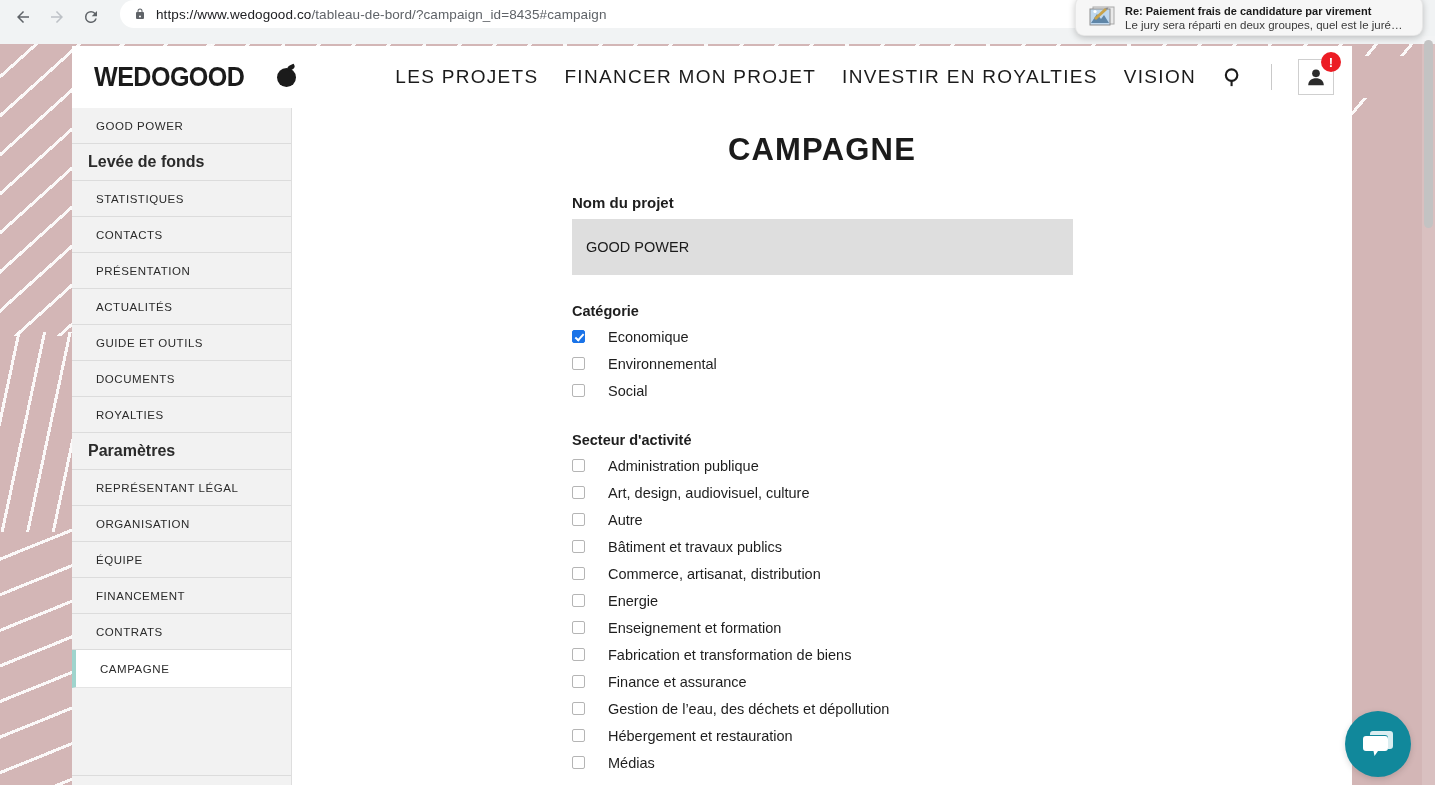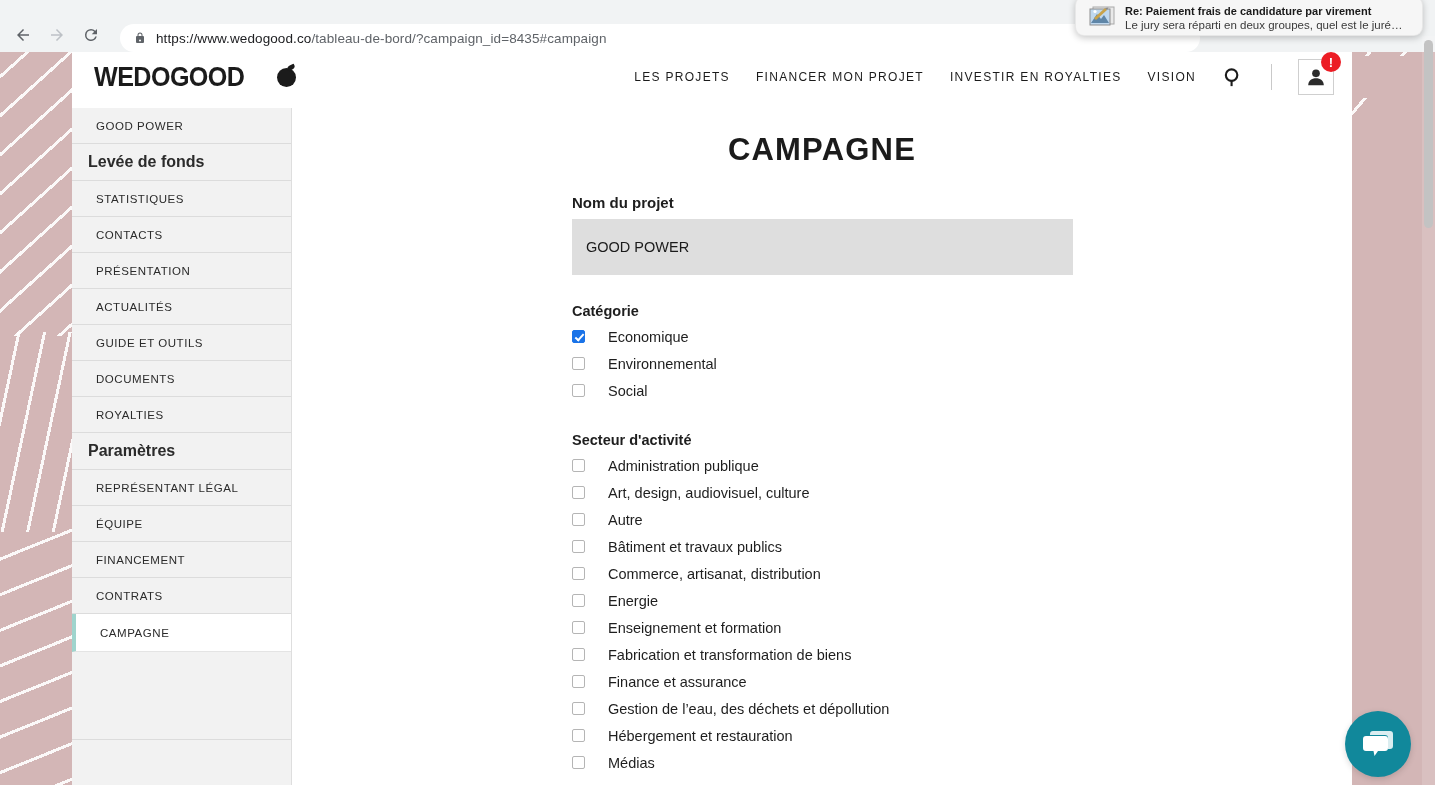--- a/index.html
+++ b/index.html
@@ -6,23 +6,23 @@
   html, body {
     width: 1435px; height: 785px;
     font-family: "Liberation Sans", sans-serif;
     overflow: hidden;
     background: #ffffff;
   }
 
   
   .browser-bar {
     position: absolute; left: 0; top: 0;
-    width: 1435px; height: 52px;
+    width: 1435px; height: 44px;
     background: #f1f3f4;
-    display: flex; align-items: flex-end;
+    display: flex; align-items: flex-start;
     z-index: 40;
   }
   .nav-btns { display: flex; align-items: center; gap: 0px; padding-left: 6px; }
   .nav-btn {
     width: 34px; height: 34px;
     display: flex; align-items: center; justify-content: center;
     border-radius: 50%;
   }
   .nav-btn svg { display: block; }
   .omnibox {
@@ -156,21 +156,21 @@
     border-radius: 60% 10% 60% 10%;
     transform: rotate(-25deg);
   }
   .main-nav {
     margin-left: auto;
     display: flex; align-items: center;
     gap: 26px;
     margin-right: 18px;
   }
   .nav-link {
-    font-size: 12px;
+    font-size: 19px;
     letter-spacing: 1.3px;
     color: #1b1b1b;
     white-space: nowrap;
   }
   .nav-sep {
     width: 1px; height: 26px;
     background: #c9c9c9;
   }
   .search-ico { display: flex; align-items: center; }
   .avatar-box {
@@ -427,20 +427,21 @@
   <div class="side-item group">Levée de fonds</div>
   <div class="side-item">STATISTIQUES</div>
   <div class="side-item">CONTACTS</div>
   <div class="side-item">PRÉSENTATION</div>
   <div class="side-item">ACTUALITÉS</div>
   <div class="side-item">GUIDE ET OUTILS</div>
   <div class="side-item">DOCUMENTS</div>
   <div class="side-item">ROYALTIES</div>
   <div class="side-item group">Paramètres</div>
   <div class="side-item">REPRÉSENTANT LÉGAL</div>
+  <div class="side-item">ORGANISATION</div>
   <div class="side-item">ÉQUIPE</div>
   <div class="side-item">FINANCEMENT</div>
   <div class="side-item">CONTRATS</div>
   <div class="side-item active">CAMPAGNE</div>
   <div class="side-spacer"></div>
 </div>
 
 <div class="content">
   <div class="page-title">CAMPAGNE</div>
 

